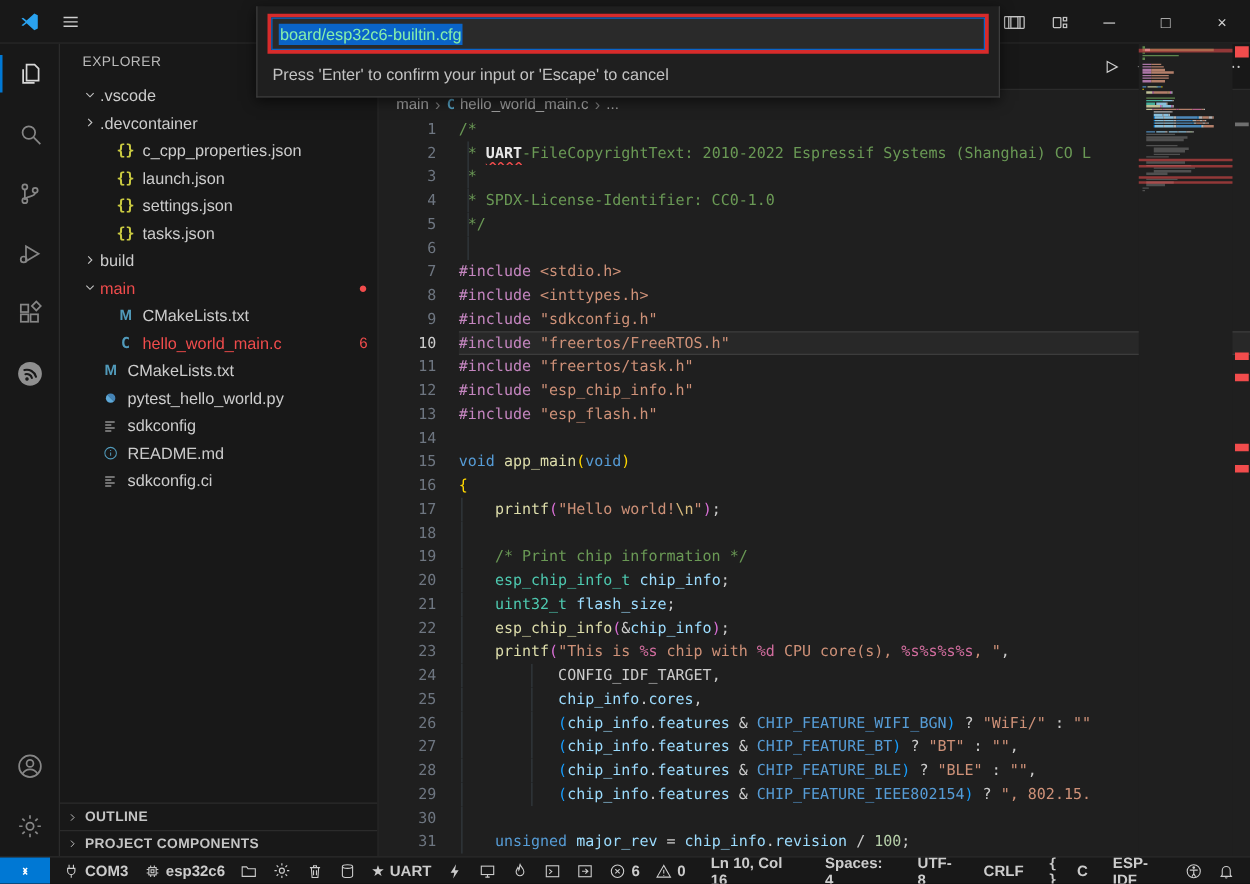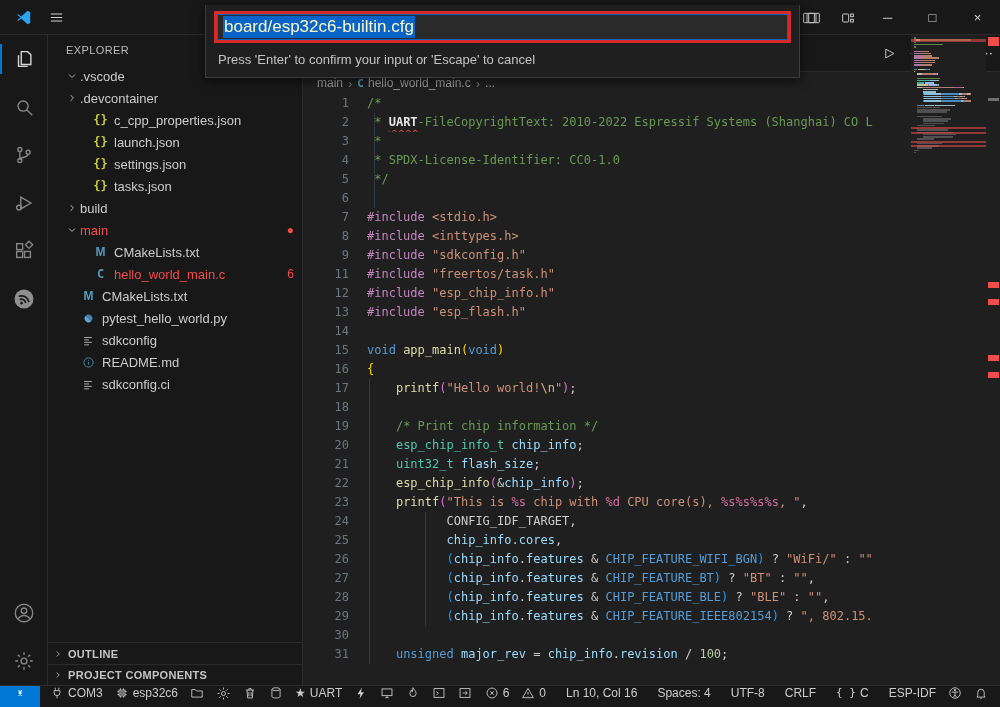--- a/index.html
+++ b/index.html
@@ -18,21 +18,21 @@
   .tb-ico { width:34px; height:35px; display:flex; align-items:center; justify-content:center; color:#c5c5c5; }
   .tb-win { width:45px; height:35px; display:flex; align-items:center; justify-content:center; color:#d0d0d0; font-size:13px; }
   .tb-layout-hidden { position:absolute; left:792px; top:0; }
 
   
   .quick-input { position:absolute; left:205px; top:5px; width:595px; z-index:50;
                  background:#1f1f1f; border:1px solid #3c3c3c; border-top:none;
                  box-shadow:0 3px 10px rgba(0,0,0,.6); padding:6px 8px 8px 8px; }
   .qi-frame { border:3px solid #d72b2b; }
   .qi-input { background:#2a2a2a; border:1px solid #0a64c8; height:26px; display:flex; align-items:center; padding:0 5px; }
-  .qi-value { background:#0a64c8; color:#fef9c3; font-size:17px; padding:1px 1px; white-space:pre; }
+  .qi-value { background:#0a64c8; color:#86efac; font-size:13px; padding:1px 1px; white-space:pre; }
   .qi-prompt { color:#c3c3c3; font-size:13px; padding:9px 4px 2px 4px; }
 
   
   .main { position:absolute; top:35px; left:0; right:0; bottom:22px; display:flex; }
 
   
   .activitybar { width:48px; background:#181818; border-right:1px solid #2b2b2b;
                  display:flex; flex-direction:column; align-items:stretch; }
   .ab-item { height:48px; display:flex; align-items:center; justify-content:center;
              color:#868686; position:relative; }
@@ -81,21 +81,21 @@
   .minimap { position:absolute; top:0; right:14px; width:75px; bottom:0; background:#1f1f1f; }
   .mm-row { position:absolute; height:2px; left:3px; }
   .mm-seg { position:absolute; top:0; height:1.6px; opacity:.85; }
   .mm-red { position:absolute; left:0; width:75px; height:2.4px; background:rgba(241,76,76,.55); }
   .ruler { position:absolute; top:0; right:0; width:14px; bottom:0; }
   .rl-mark { position:absolute; right:1px; width:11px; }
 
   
   .statusbar { position:absolute; left:0; right:0; bottom:0; height:22px; background:#181818;
                border-top:1px solid #2b2b2b; display:flex; align-items:center; font-size:12px; color:#cccccc; }
-  .st-item { display:flex; align-items:flex-start; gap:4px; padding:0 6px; height:22px; }
+  .st-item { display:flex; align-items:center; gap:4px; padding:0 6px; height:22px;font-weight:bold; }
   .st-item .st-ico { display:flex; align-items:center; }
   .st-remote { background:#0078d4; color:#fff; width:40px; justify-content:center; margin-right:4px; }
   .st-right { margin-left:auto; display:flex; align-items:center; padding-right:6px; }
   .star-glyph { color:#cccccc; font-size:12px; }
 </style>
 </head>
 <body>
 
 <div class="app">
 
@@ -401,20 +401,21 @@
       <div class="code-wrap" id="code">
           <div class="code-line"><span class="gut">1</span><span class="ctext"><span style="color: rgb(106, 153, 85);">/*</span></span></div>
           <div class="code-line"><span class="gut">2</span><span class="ctext"><span class="guide" style="left: 7px;"></span><span style="color: rgb(106, 153, 85);"> * </span><span class="sq" style="color: rgb(232, 232, 232); font-weight: bold;">UART</span><span style="color: rgb(106, 153, 85);">-FileCopyrightText: 2010-2022 Espressif Systems (Shanghai) CO L</span></span></div>
           <div class="code-line"><span class="gut">3</span><span class="ctext"><span class="guide" style="left: 7px;"></span><span style="color: rgb(106, 153, 85);"> *</span></span></div>
           <div class="code-line"><span class="gut">4</span><span class="ctext"><span class="guide" style="left: 7px;"></span><span style="color: rgb(106, 153, 85);"> * SPDX-License-Identifier: CC0-1.0</span></span></div>
           <div class="code-line"><span class="gut">5</span><span class="ctext"><span class="guide" style="left: 7px;"></span><span style="color: rgb(106, 153, 85);"> */</span></span></div>
           <div class="code-line"><span class="gut">6</span><span class="ctext"><span class="guide" style="left: 7px;"></span></span></div>
           <div class="code-line"><span class="gut">7</span><span class="ctext"><span style="color: rgb(197, 134, 192);">#include</span><span style="color: rgb(204, 204, 204);"> </span><span style="color: rgb(206, 145, 120);">&lt;stdio.h&gt;</span></span></div>
           <div class="code-line"><span class="gut">8</span><span class="ctext"><span style="color: rgb(197, 134, 192);">#include</span><span style="color: rgb(204, 204, 204);"> </span><span style="color: rgb(206, 145, 120);">&lt;inttypes.h&gt;</span></span></div>
           <div class="code-line"><span class="gut">9</span><span class="ctext"><span style="color: rgb(197, 134, 192);">#include</span><span style="color: rgb(204, 204, 204);"> </span><span style="color: rgb(206, 145, 120);">"sdkconfig.h"</span></span></div>
+          <div class="code-line cur"><span class="gut">10</span><span class="ctext"><span style="color: rgb(197, 134, 192);">#include</span><span style="color: rgb(204, 204, 204);"> </span><span style="color: rgb(206, 145, 120);">"freertos/FreeRTOS.h"</span></span></div>
           <div class="code-line"><span class="gut">11</span><span class="ctext"><span style="color: rgb(197, 134, 192);">#include</span><span style="color: rgb(204, 204, 204);"> </span><span style="color: rgb(206, 145, 120);">"freertos/task.h"</span></span></div>
           <div class="code-line"><span class="gut">12</span><span class="ctext"><span style="color: rgb(197, 134, 192);">#include</span><span style="color: rgb(204, 204, 204);"> </span><span style="color: rgb(206, 145, 120);">"esp_chip_info.h"</span></span></div>
           <div class="code-line"><span class="gut">13</span><span class="ctext"><span style="color: rgb(197, 134, 192);">#include</span><span style="color: rgb(204, 204, 204);"> </span><span style="color: rgb(206, 145, 120);">"esp_flash.h"</span></span></div>
           <div class="code-line"><span class="gut">14</span><span class="ctext"></span></div>
           <div class="code-line"><span class="gut">15</span><span class="ctext"><span style="color: rgb(86, 156, 214);">void</span><span style="color: rgb(204, 204, 204);"> </span><span style="color: rgb(220, 220, 170);">app_main</span><span style="color: rgb(255, 215, 0);">(</span><span style="color: rgb(86, 156, 214);">void</span><span style="color: rgb(255, 215, 0);">)</span></span></div>
           <div class="code-line"><span class="gut">16</span><span class="ctext"><span style="color: rgb(255, 215, 0);">{</span></span></div>
           <div class="code-line"><span class="gut">17</span><span class="ctext"><span class="guide" style="left: 2px;"></span><span style="color: rgb(204, 204, 204);">    </span><span style="color: rgb(220, 220, 170);">printf</span><span style="color: rgb(218, 112, 214);">(</span><span style="color: rgb(206, 145, 120);">"Hello world!</span><span style="color: rgb(215, 186, 125);">\n</span><span style="color: rgb(206, 145, 120);">"</span><span style="color: rgb(218, 112, 214);">)</span><span style="color: rgb(204, 204, 204);">;</span></span></div>
           <div class="code-line"><span class="gut">18</span><span class="ctext"><span class="guide" style="left: 2px;"></span></span></div>
           <div class="code-line"><span class="gut">19</span><span class="ctext"><span class="guide" style="left: 2px;"></span><span style="color: rgb(204, 204, 204);">    </span><span style="color: rgb(106, 153, 85);">/* Print chip information */</span></span></div>
           <div class="code-line"><span class="gut">20</span><span class="ctext"><span class="guide" style="left: 2px;"></span><span style="color: rgb(204, 204, 204);">    </span><span style="color: rgb(78, 201, 176);">esp_chip_info_t</span><span style="color: rgb(204, 204, 204);"> </span><span style="color: rgb(156, 220, 254);">chip_info</span><span style="color: rgb(204, 204, 204);">;</span></span></div>

